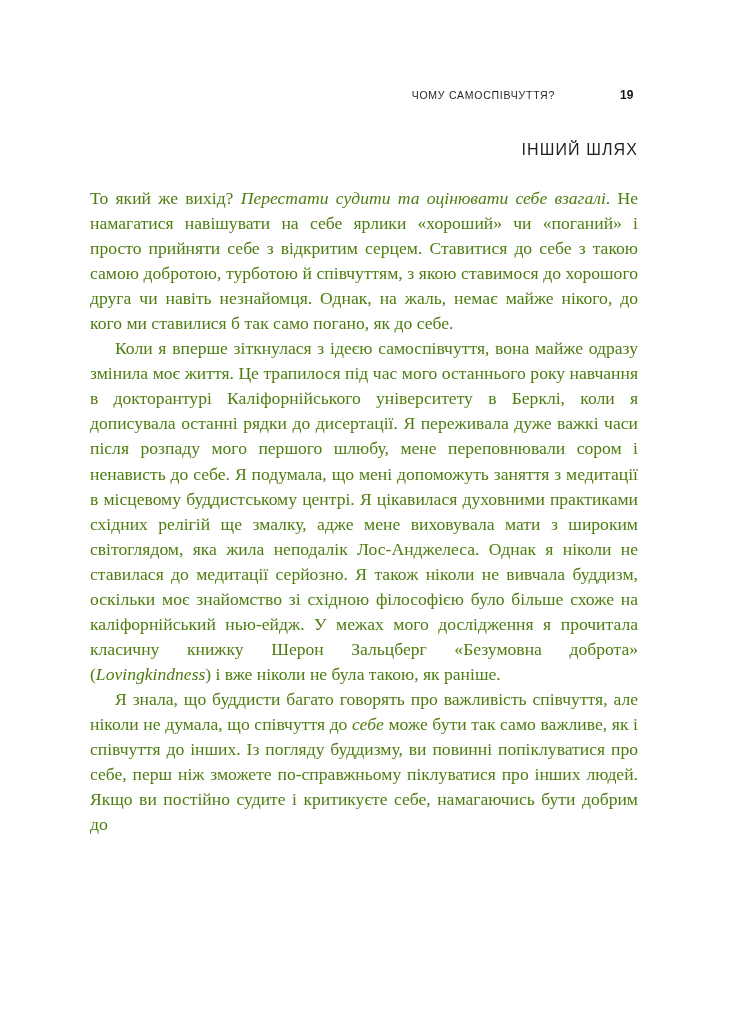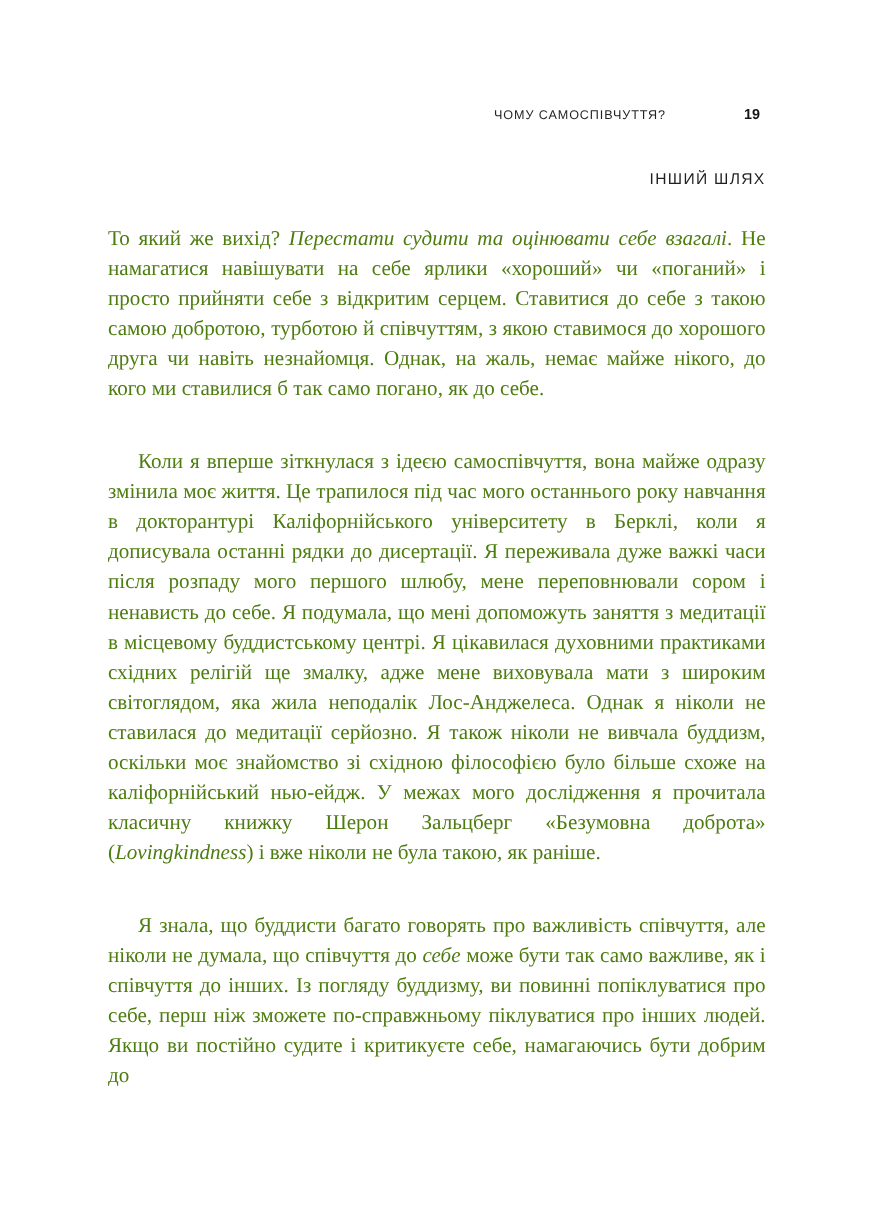--- a/index.html
+++ b/index.html
@@ -47,21 +47,21 @@
   }
 
   
   .section-heading {
     position: absolute;
     left: 90px;
     right: 95px;
     top: 141px;
     text-align: right;
     font-family: "Liberation Sans", "DejaVu Sans", sans-serif;
-    font-size: 13px;
+    font-size: 16px;
     letter-spacing: 1.1px;
     color: #231f20;
   }
 
   
   .textblock {
     position: absolute;
     left: 90px;
     top: 186px;
     width: 548px;
@@ -70,21 +70,20 @@
     margin: 0;
     font-size: 17.6px;
     line-height: 25.05px;
     text-align: justify;
     text-justify: inter-word;
     hyphens: manual;
     color: #4d7c0f;
   }
   .para.indent {
     text-indent: 25px;
-    margin-top: 36px;
   }
   .para em {
     font-style: italic;
   }
 </style>
 </head>
 <body>
 
 <div class="page">
 

